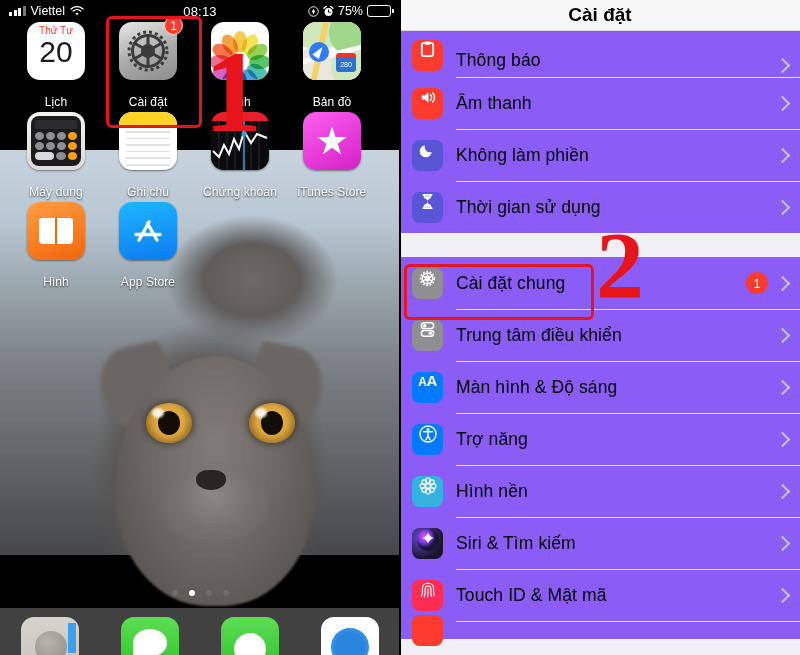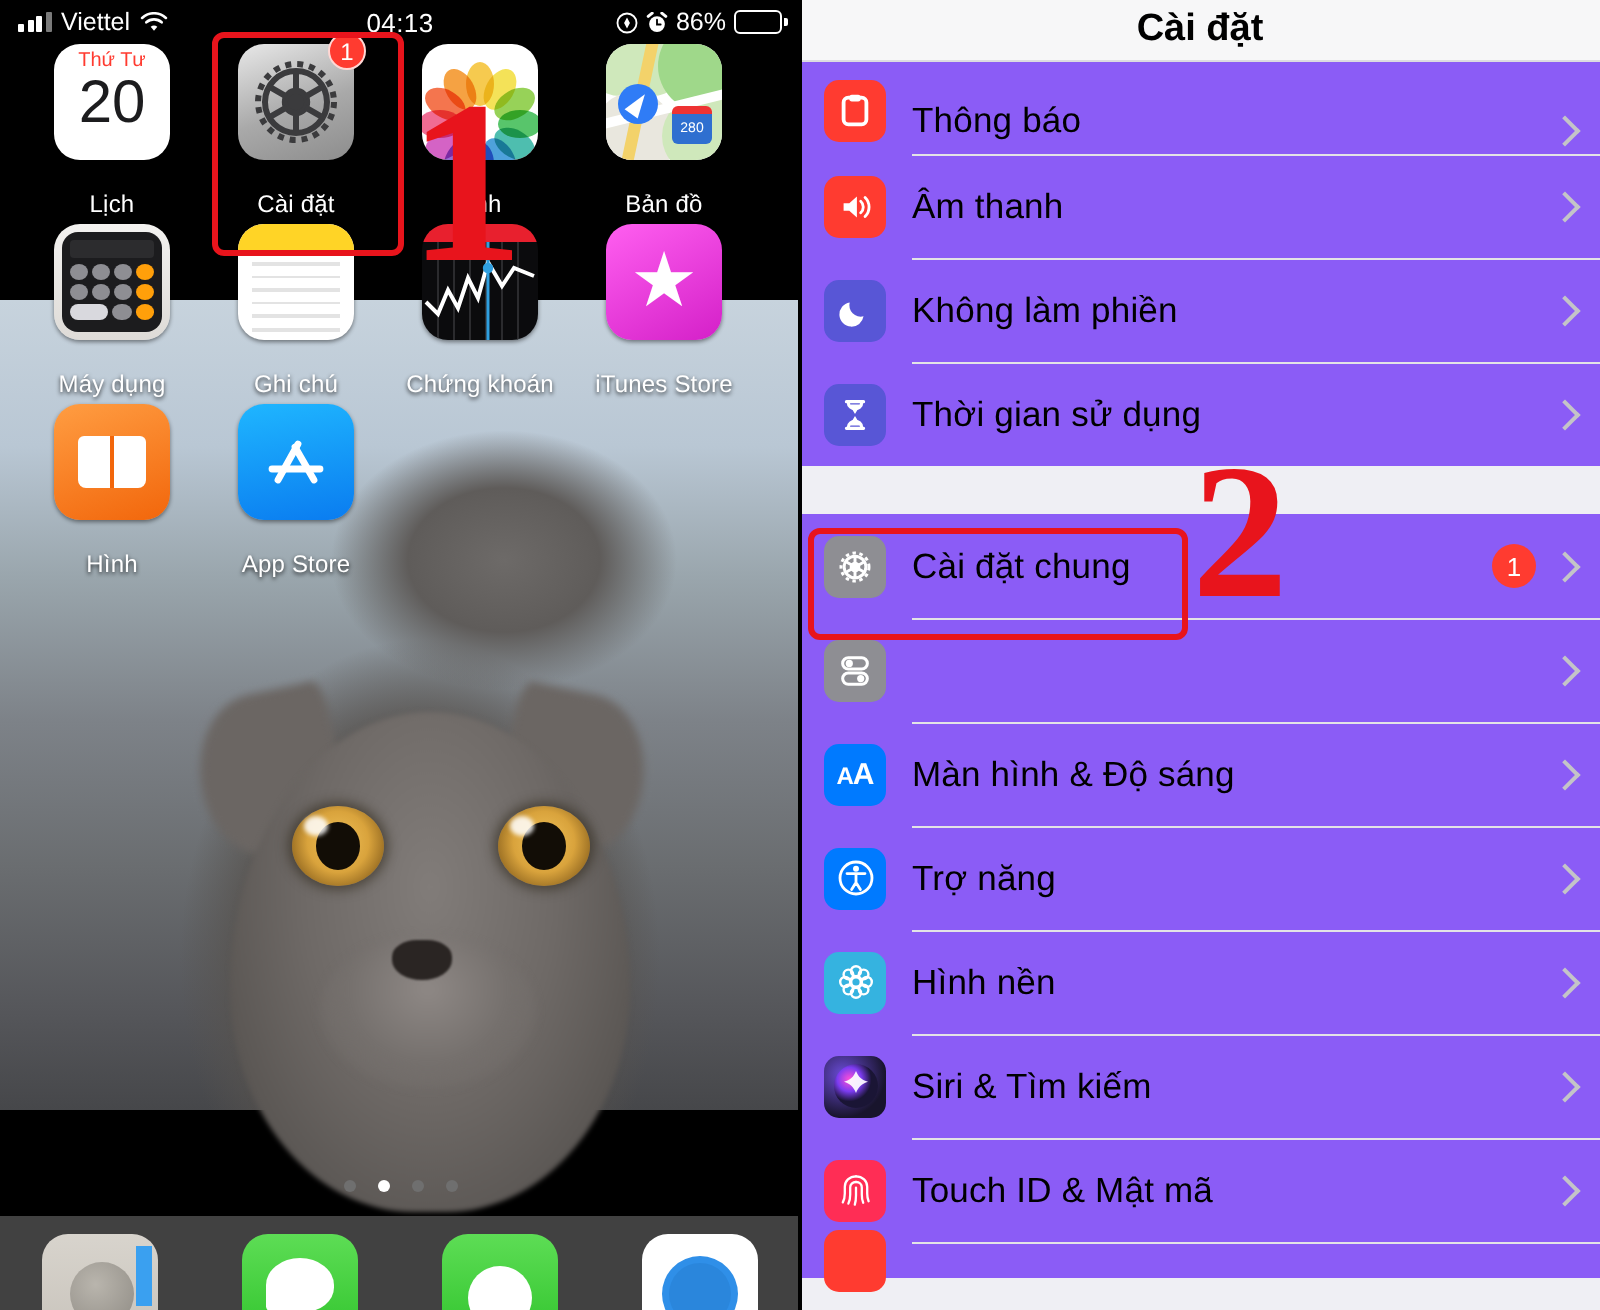--- a/index.html
+++ b/index.html
@@ -123,21 +123,21 @@
   .battery .fill{height:100%;background:#ffd60a;border-radius:1.3px;}
 
   
   .settings{position:relative;width:400px;height:655px;background:#efeff4;overflow:hidden;}
   .nav{height:30px;background:#f7f7f8;display:flex;align-items:center;justify-content:center;
      font-size:19px;font-weight:700;color:#000;border-bottom:.5px solid #dcdce0;}
   .group{background:#fff;}
   .gap{height:24px;background:#efeff4;}
   .srow{display:flex;align-items:center;height:52px;padding-left:12px;background:#8b5cf6;position:relative;}
   .srow + .srow:before{content:"";position:absolute;left:56px;right:0;top:0;height:.6px;background:#e3e3e6;}
-  .sicon{width:31px;height:31px;border-radius:7.5px;flex:0 0 31px;display:flex;align-items:center;justify-content:center;color:#fff;}
+  .sicon{width:31px;height:31px;border-radius:7.5px;flex:0 0 31px;display:flex;align-items:flex-start;justify-content:center;color:#fff;}
   .slabel{margin-left:13px;font-size:17.5px;color:#000;letter-spacing:.1px;}
   .srow .right{margin-left:auto;display:flex;align-items:center;gap:9px;padding-right:12px;}
   .chev{width:9px;height:9px;border-right:2.1px solid #c4c4c8;border-top:2.1px solid #c4c4c8;transform:rotate(45deg);}
   .rbadge{min-width:22px;height:22px;border-radius:11px;background:#ff3b30;color:#fff;font-size:13px;
      display:flex;align-items:center;justify-content:center;padding:0 6px;box-sizing:border-box;}
 
   
   .i-red{background:#ff3b30;}
   .i-purple{background:#5856d6;}
   .i-gray{background:#8e8e93;}
@@ -188,32 +188,32 @@
             <i></i>
             <i></i>
           </span>
         <span>Viettel</span>
         <svg width="14" height="11" viewBox="0 0 16 12">
           <path d="M8 10.4l1.9-2.2a2.9 2.9 0 0 0-3.8 0z" fill="#fff"></path>
           <path d="M3.6 5.6a6.6 6.6 0 0 1 8.8 0" stroke="#fff" stroke-width="1.5" fill="none" stroke-linecap="round"></path>
           <path d="M1.2 3.1a10 10 0 0 1 13.6 0" stroke="#fff" stroke-width="1.5" fill="none" stroke-linecap="round"></path>
         </svg>
       </div>
-      <div class="sb-center">04:13</div>
+      <div class="sb-center">08:13</div>
       <div class="sb-right">
         <svg width="11" height="11" viewBox="0 0 12 12">
           <circle cx="6" cy="6" r="5.2" fill="none" stroke="#fff" stroke-width="1"></circle>
           <path d="M6 3l1.6 3L6 9 4.4 6z" fill="#fff"></path>
         </svg>
         <svg width="11" height="11" viewBox="0 0 12 12">
           <circle cx="6" cy="6.6" r="4.3" fill="#fff"></circle>
           <path d="M1.2 2.4L3.4.6M10.8 2.4L8.6.6" stroke="#fff" stroke-width="1.6" stroke-linecap="round"></path>
           <path d="M6 4.2v2.6h2" stroke="#000" stroke-width="1" stroke-linecap="round" fill="none"></path>
         </svg>
-        <span>86%</span>
+        <span>75%</span>
         <span class="battery"><span class="fill" id="battfill" style="width: 75%; background: rgb(255, 214, 10);"></span></span>
       </div>
     </div>
 
     <div class="icon-grid">
 
       <div class="row">
         <div class="app">
           <div class="badge-wrap">
             <div class="appicon ic-cal">
@@ -473,20 +473,21 @@
 
       <div class="srow">
         <div class="sicon i-gray">
           <svg width="19" height="19" viewBox="0 0 20 20">
               <rect x="3.5" y="3" width="13" height="6" rx="3" fill="none" stroke="#fff" stroke-width="1.6"></rect>
               <circle cx="7" cy="6" r="1.9" fill="#fff"></circle>
               <rect x="3.5" y="11" width="13" height="6" rx="3" fill="none" stroke="#fff" stroke-width="1.6"></rect>
               <circle cx="13" cy="14" r="1.9" fill="#fff"></circle>
             </svg>
         </div>
+        <div class="slabel">Trung tâm điều khiển</div>
         <div class="right">
             <div class="chev"></div>
           </div>
       </div>
 
       <div class="srow">
         <div class="sicon i-blue">
           <span style="font-size:12px;font-weight:700;letter-spacing:-.5px;">A<span style="font-size:15px;">A</span></span>
         </div>
         <div class="slabel">Màn hình &amp; Độ sáng</div>

